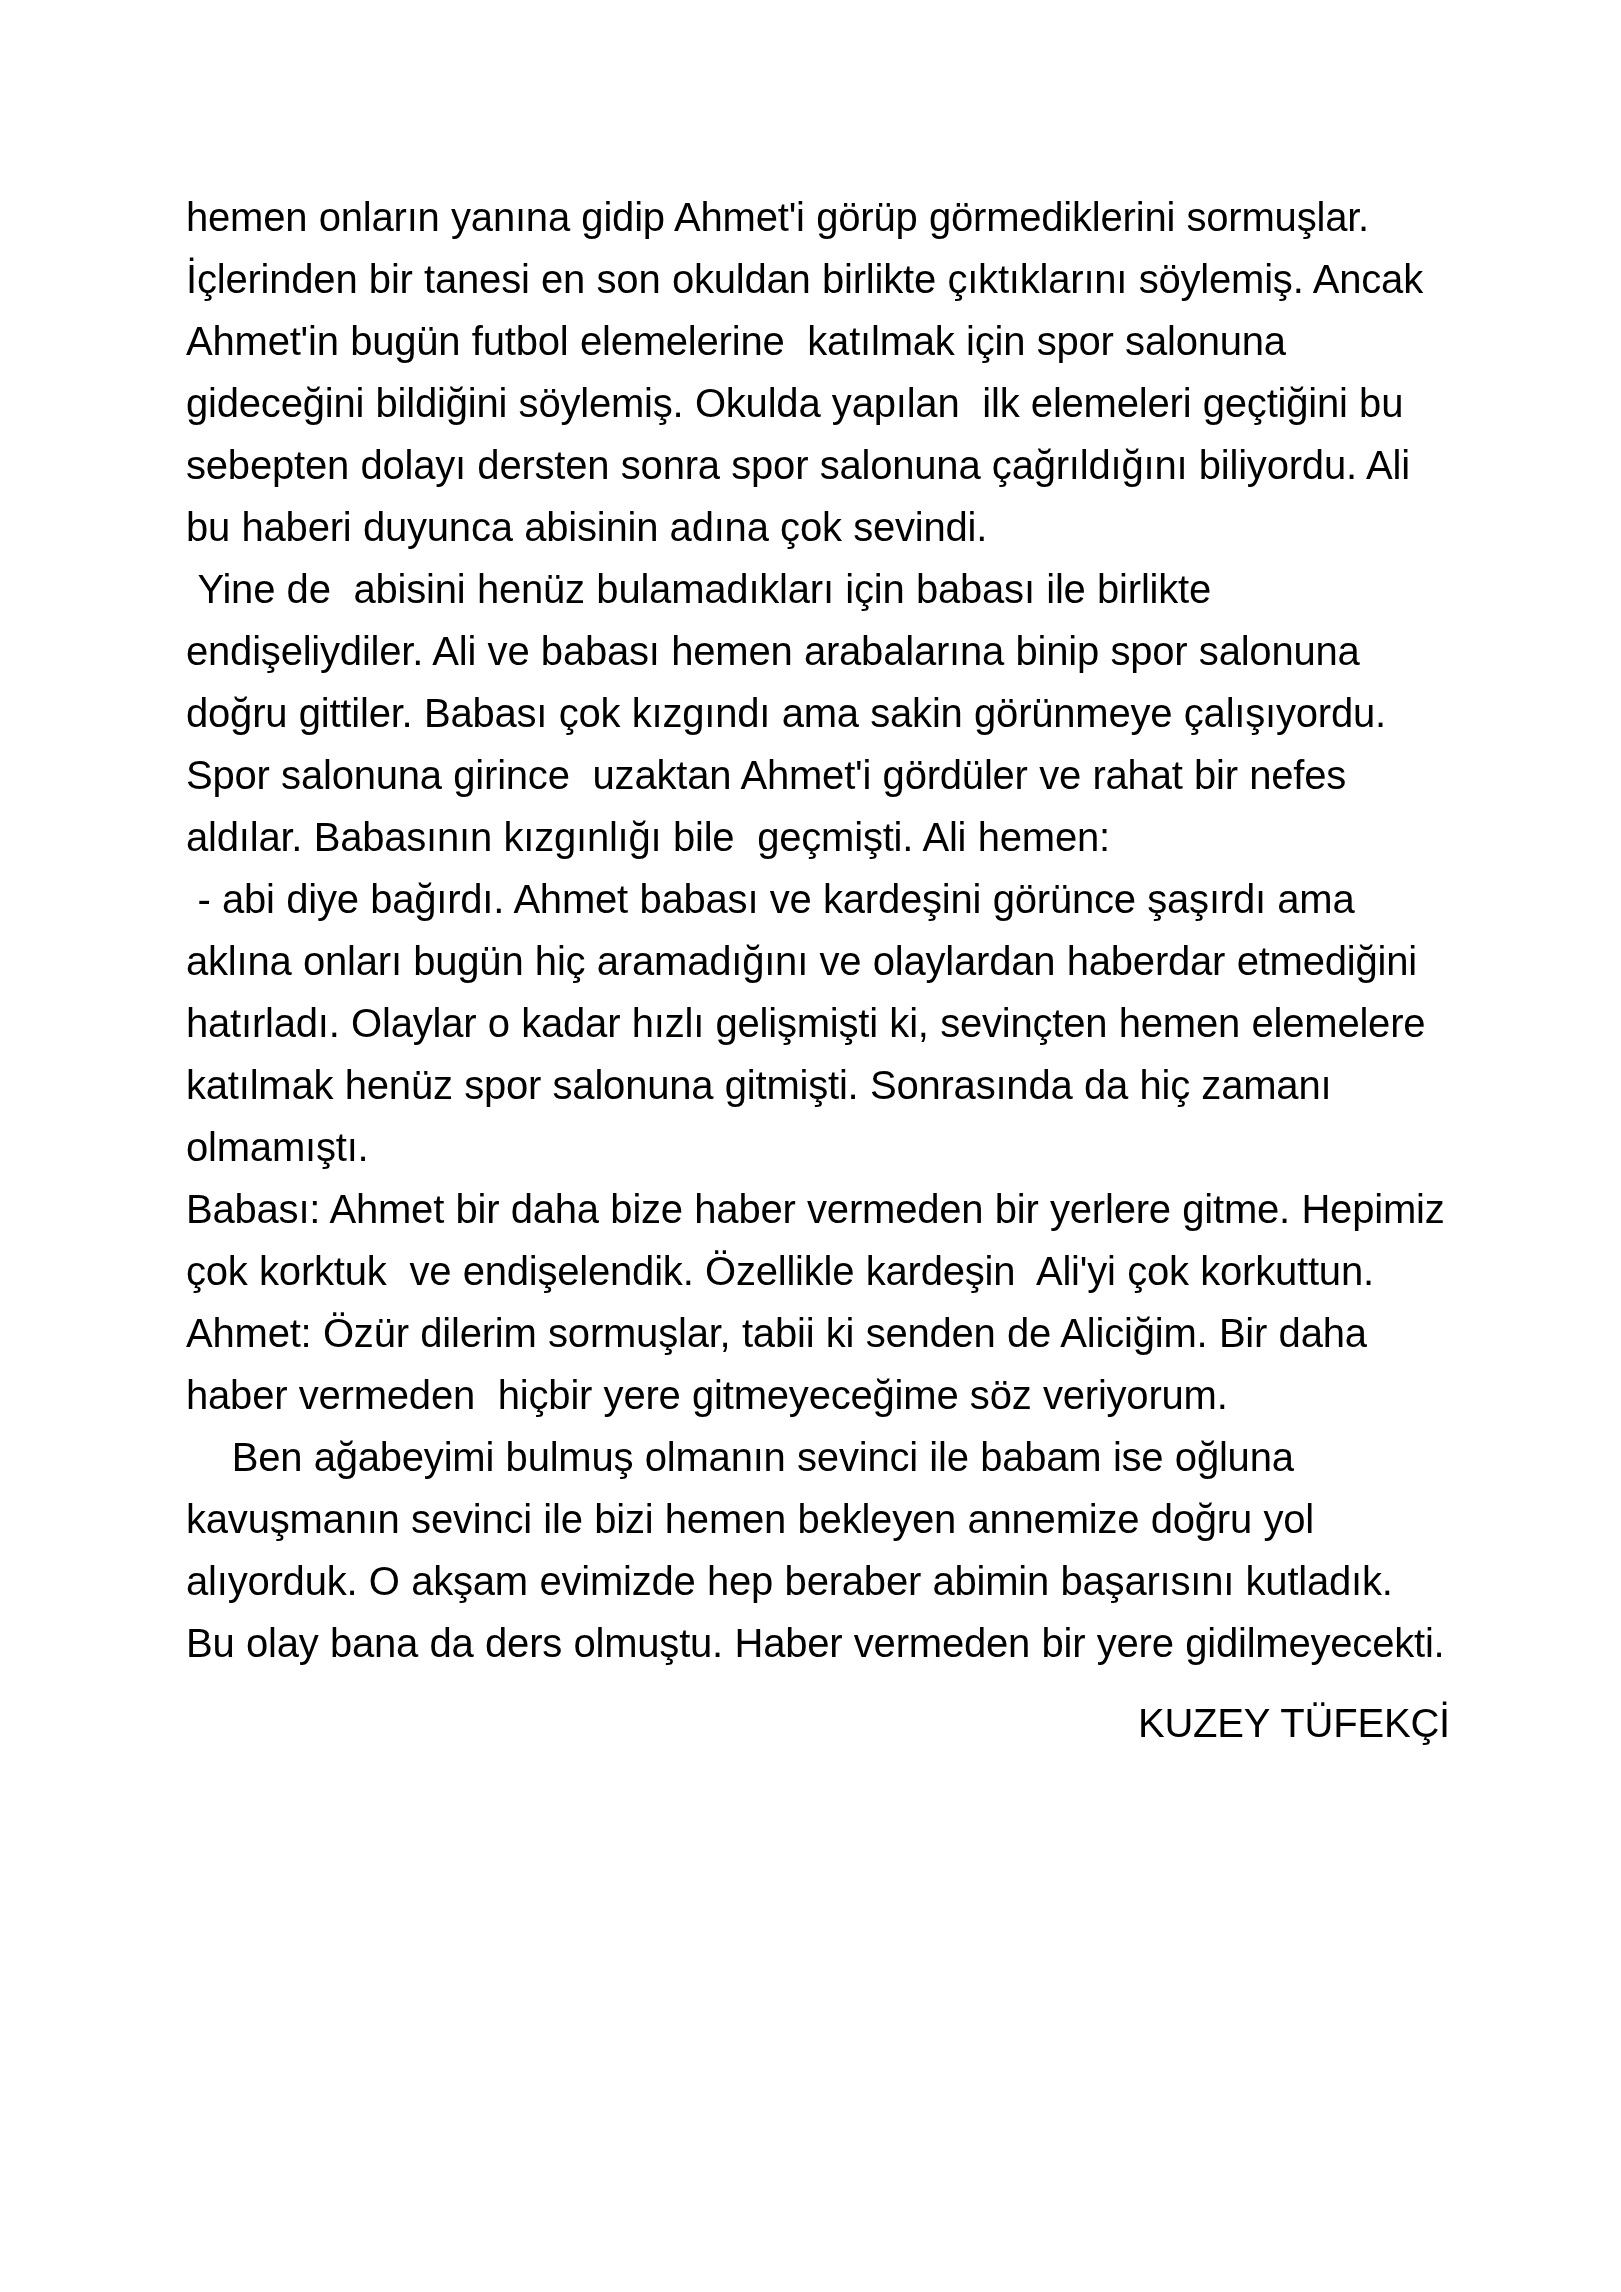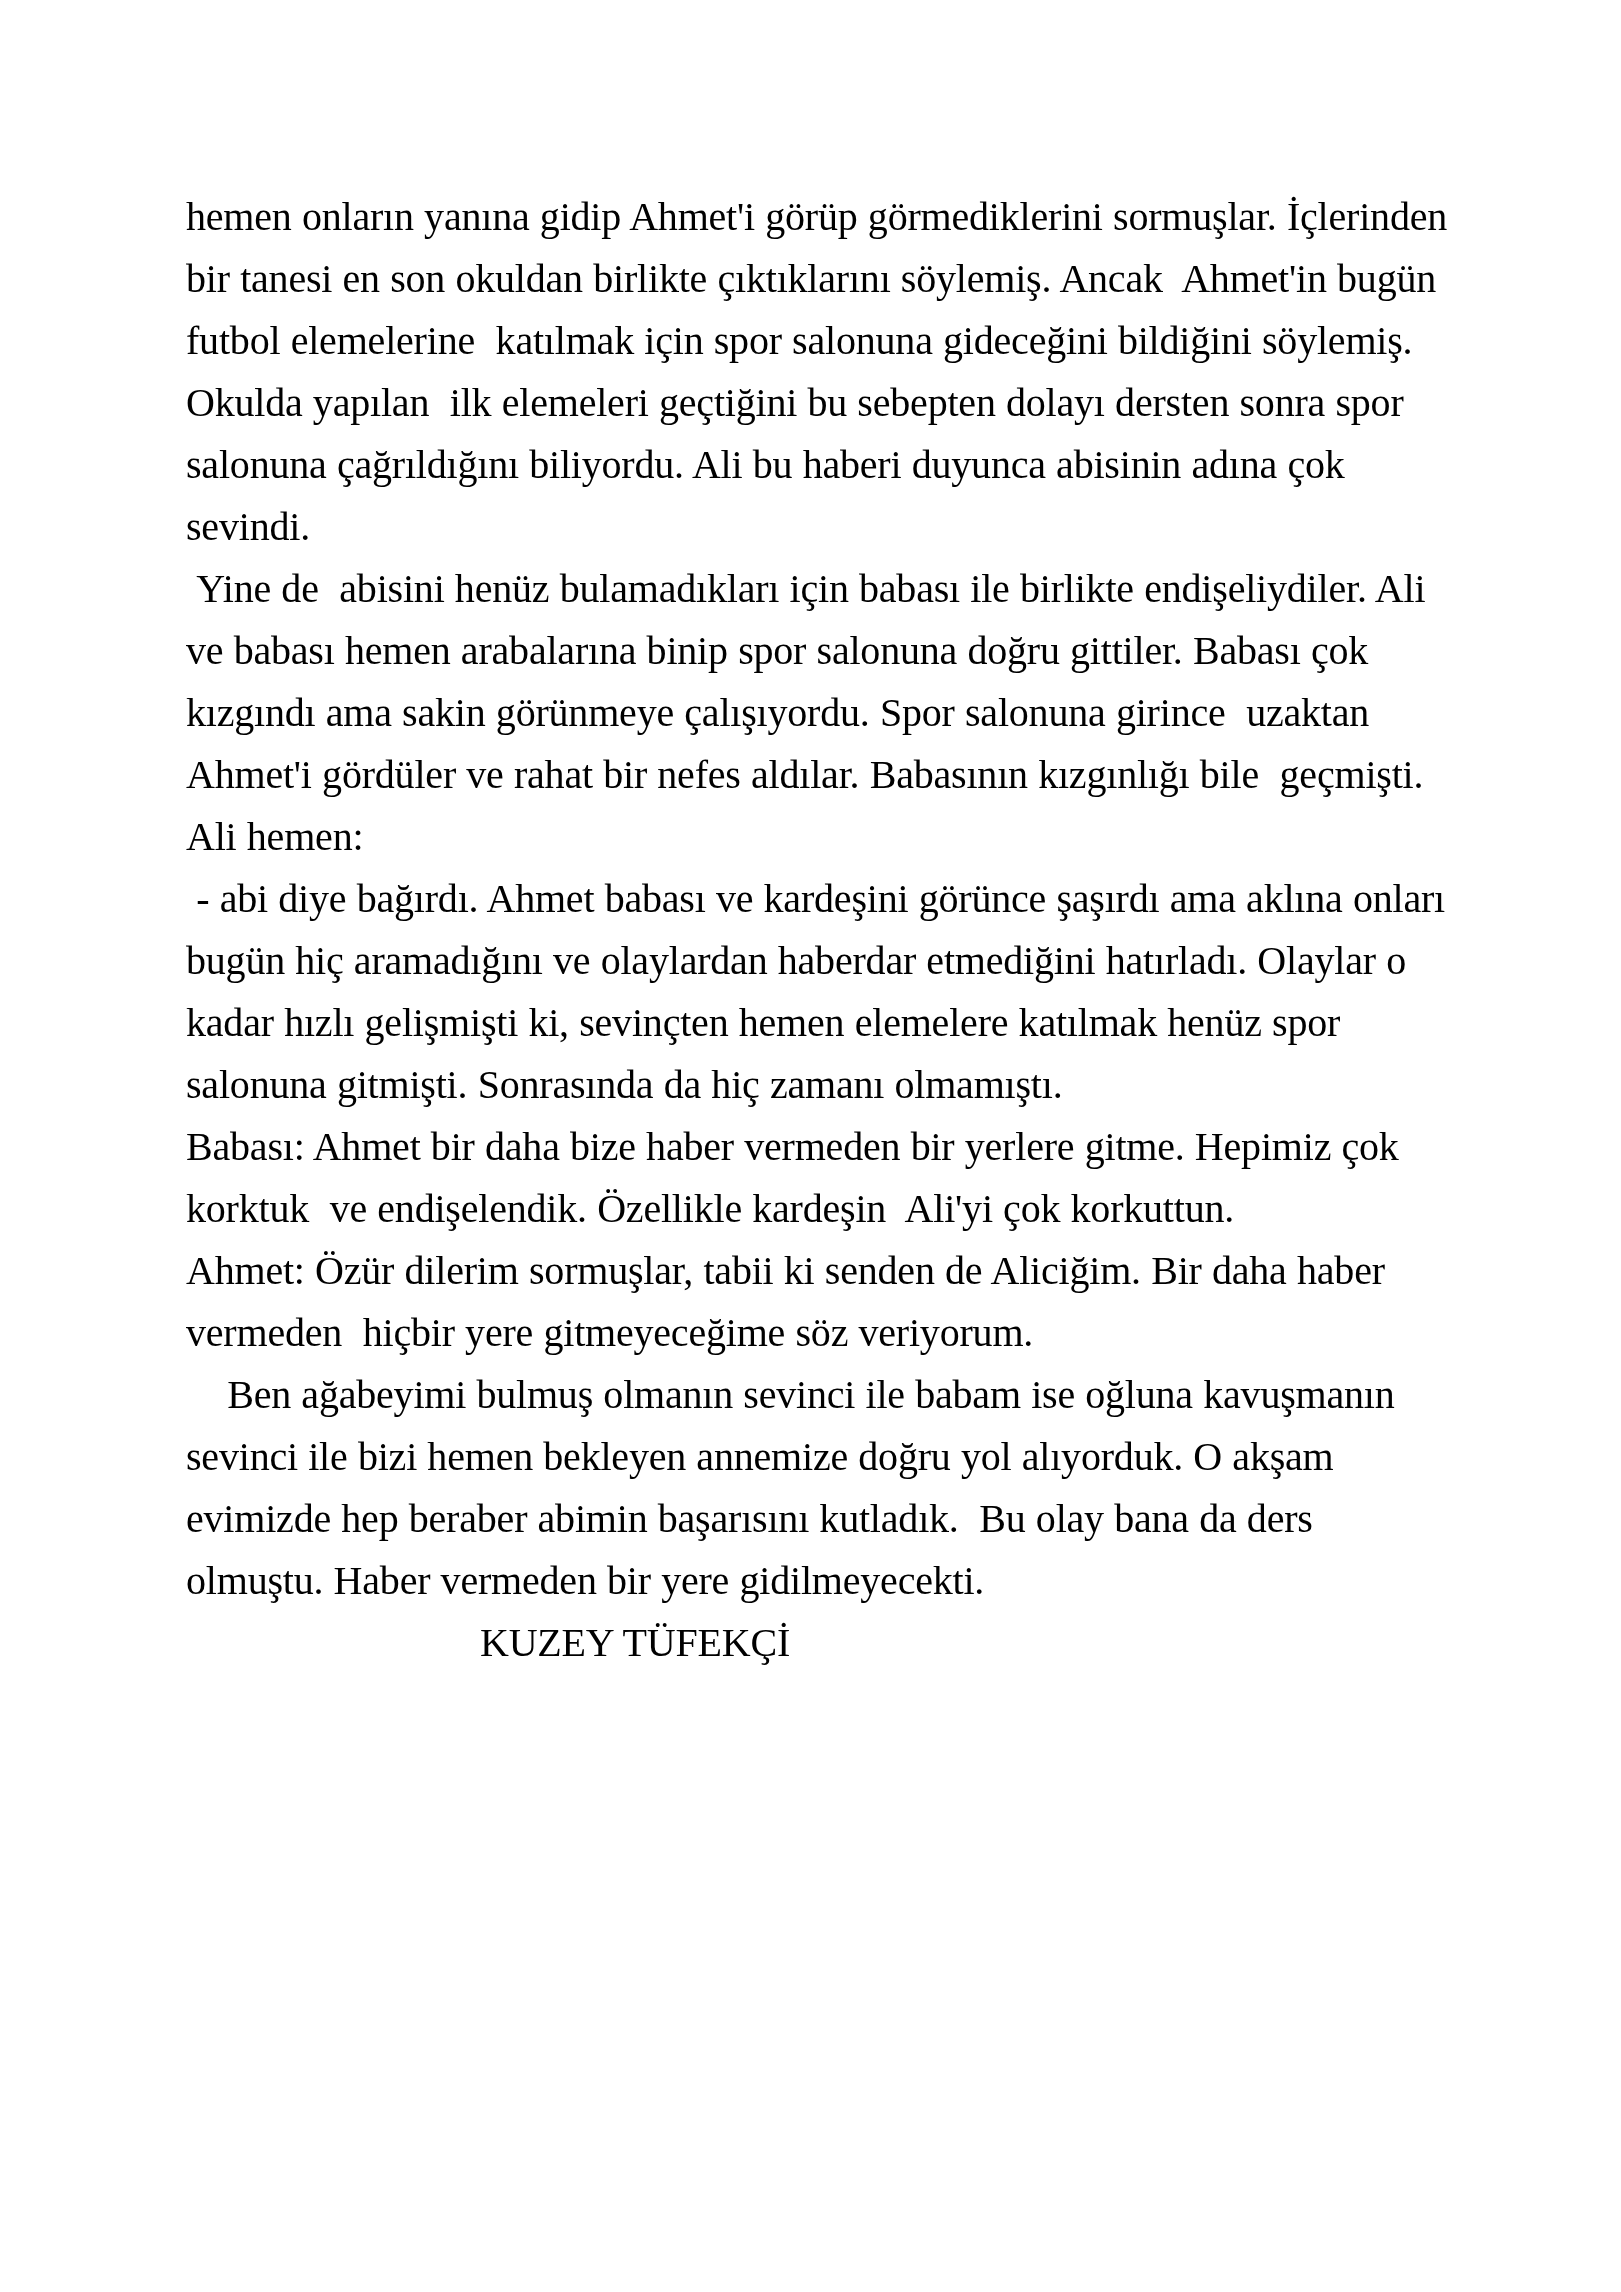--- a/index.html
+++ b/index.html
@@ -18,21 +18,21 @@
 
   .page {
     position: absolute;
     inset: 0;
     background: #ffffff;
     box-sizing: border-box;
     padding: 186px 167px 0 186px;
   }
 
   .doc-body {
-    font-family: Liberation Serif, serif;
+    font-family: Liberation Sans, sans-serif;
     font-size: 40px;
     line-height: 62px;
     color: #000000;
     letter-spacing: -0.2px;
     word-spacing: 0.5px;
     text-align: left;
     width: 1264px;
   }
 
   .para {
@@ -40,23 +40,23 @@
     padding: 0;
     white-space: pre-wrap;
   }
 
   
   .para.indent-sm {
     text-indent: 0;
   }
 
   .signature-block {
-    margin-top: 0;
+    margin-top: 18px;
     width: 1264px;
-    text-align: left;
+    text-align: right;
     padding-left: 294px;
     box-sizing: border-box;
   }
 
   .signature {
     font-size: 40px;
     line-height: 62px;
     color: #000000;
     display: inline-block;
     white-space: pre;

